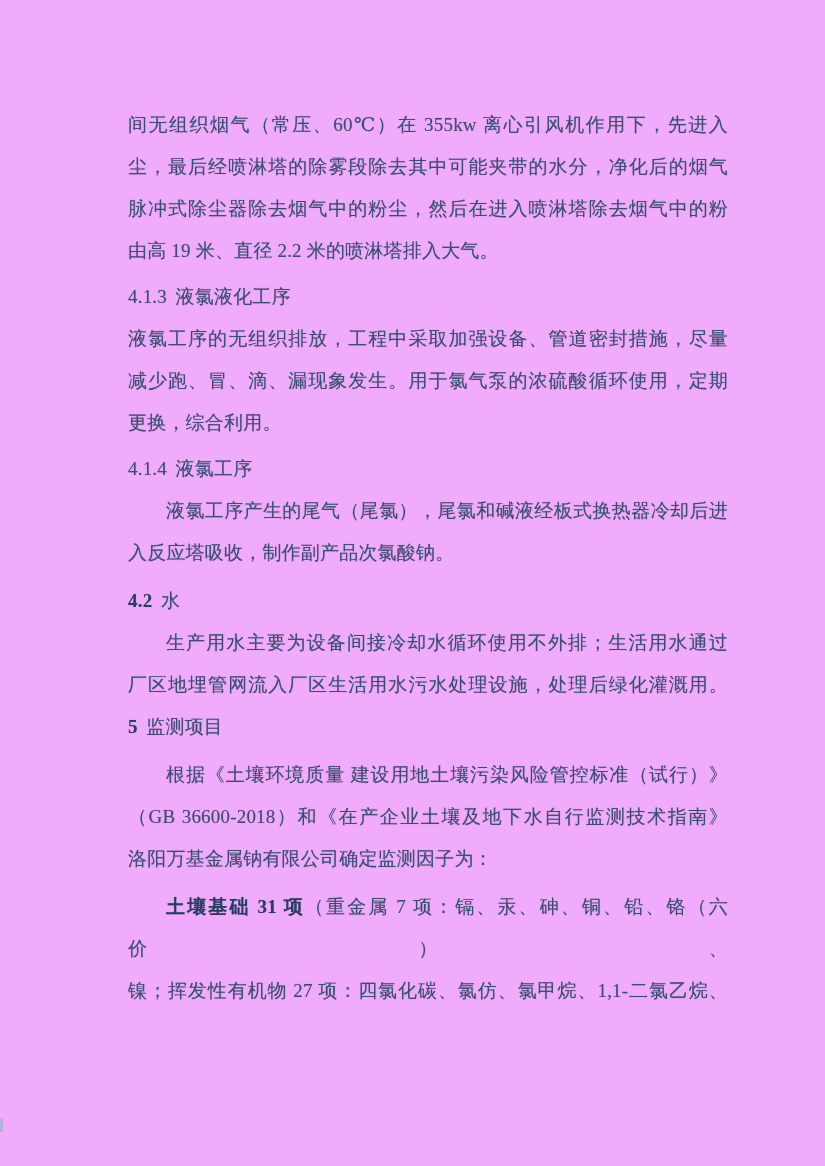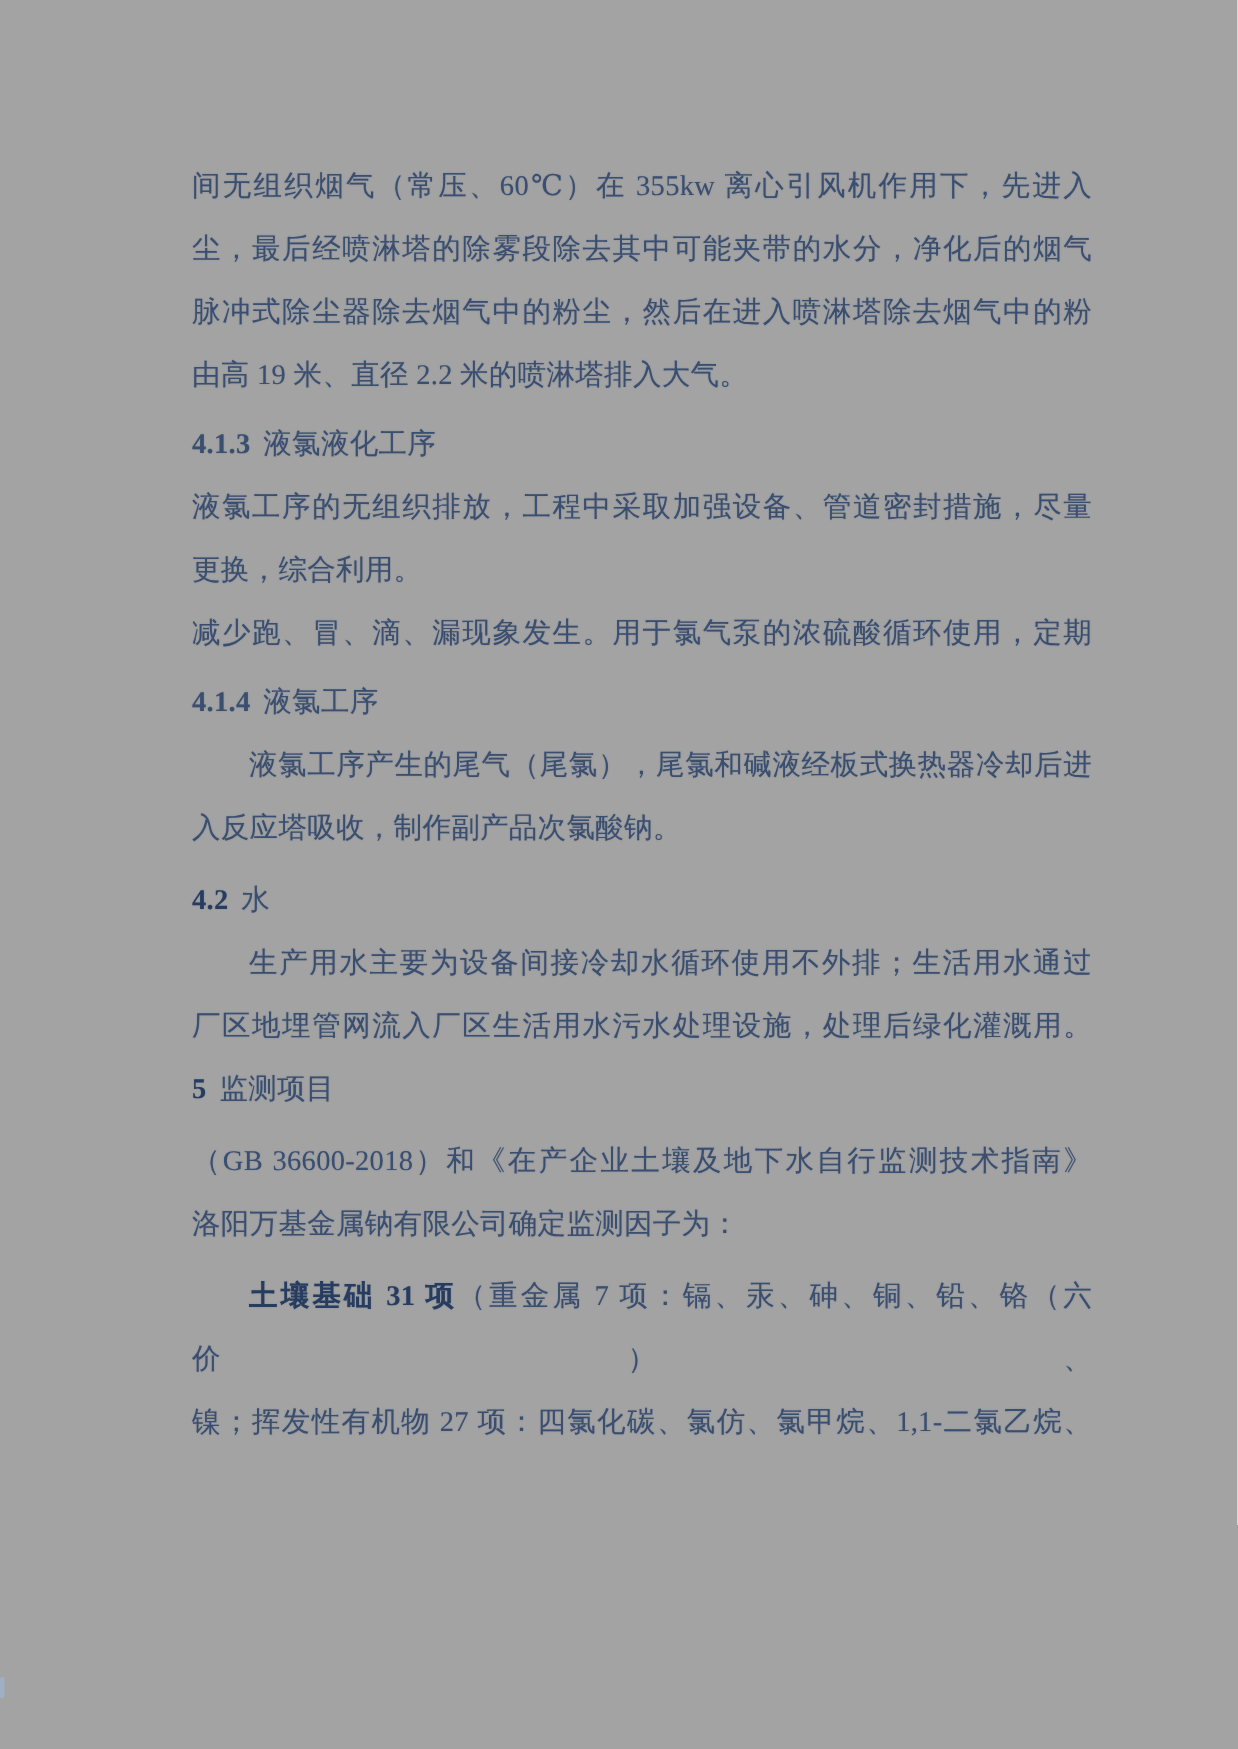--- a/index.html
+++ b/index.html
@@ -5,42 +5,42 @@
   :root { --ink: #3a4e70; --ink-bold: #263c60; }
   * { margin: 0; padding: 0; box-sizing: border-box; }
   html, body { background: #ffffff; }
   body {
     width: 825px; height: 1166px;
     position: relative; overflow: hidden;
     font-family: "Liberation Serif", "DejaVu Serif", serif;
   }
   .page {
     position: absolute; inset: 0;
-    background: #a3a3a3;
+    background: #f0abfc;
     padding: 104px 97px 0 128px;
   }
   .col { width: 600px; }
   .line {
     font-size: 19px;
     line-height: 42px;
     color: var(--ink);
     text-shadow: 0 0 1px rgba(58, 78, 112, 0.38);
     letter-spacing: 0.2px;
     white-space: nowrap;
   }
   
   .fill {
     white-space: normal;
     text-align: justify;
     text-align-last: justify;
     text-justify: inter-character;
   }
   .ind { text-indent: 2em; }
   .heading { white-space: nowrap; text-align: left; }
-  .heading .num { margin-right: 0.45em; font-weight: bold; }
+  .heading .num { margin-right: 0.45em; }
   .bnum { font-weight: bold; color: var(--ink-bold); }
   .b { font-weight: bold; color: var(--ink-bold); }
   .mt4 { margin-top: 4px; }
   .mt6 { margin-top: 6px; }
   .mb6 { margin-bottom: 6px; }
   .artifact {
     position: absolute; left: 0; top: 1118px;
     width: 3px; height: 14px;
     background: #9fb3cf; opacity: 0.75;
     border-radius: 1px;
@@ -55,41 +55,42 @@
     <div class="line fill"><span>间无组织烟气（常压、60℃）在 355kw 离心引风机作用下，先进入</span></div>
     <div class="line fill"><span>尘，最后经喷淋塔的除雾段除去其中可能夹带的水分，净化后的烟气</span></div>
     <div class="line fill"><span>脉冲式除尘器除去烟气中的粉尘，然后在进入喷淋塔除去烟气中的粉</span></div>
     <div class="line"><span>由高 19 米、直径 2.2 米的喷淋塔排入大气。</span></div>
 
     <div class="line heading mt4">
       <span class="num">4.1.3</span><span>液氯液化工序</span>
     </div>
 
     <div class="line fill"><span>液氯工序的无组织排放，工程中采取加强设备、管道密封措施，尽量</span></div>
+    <div class="line fill"><span>减少跑、冒、滴、漏现象发生。用于氯气泵的浓硫酸循环使用，定期</span></div>
     <div class="line"><span>更换，综合利用。</span></div>
-    <div class="line fill"><span>减少跑、冒、滴、漏现象发生。用于氯气泵的浓硫酸循环使用，定期</span></div>
 
     <div class="line heading mt4">
       <span class="num">4.1.4</span><span>液氯工序</span>
     </div>
 
     <div class="line fill ind"><span>液氯工序产生的尾气（尾氯），尾氯和碱液经板式换热器冷却后进</span></div>
     <div class="line"><span>入反应塔吸收，制作副产品次氯酸钠。</span></div>
 
     <div class="line heading mt6">
       <span class="num bnum">4.2</span><span>水</span>
     </div>
 
     <div class="line fill ind"><span>生产用水主要为设备间接冷却水循环使用不外排；生活用水通过</span></div>
     <div class="line fill"><span>厂区地埋管网流入厂区生活用水污水处理设施，处理后绿化灌溉用。</span></div>
 
     <div class="line heading mb6">
       <span class="num bnum">5</span><span>监测项目</span>
     </div>
 
+    <div class="line fill ind"><span>根据《土壤环境质量 建设用地土壤污染风险管控标准（试行）》</span></div>
     <div class="line fill"><span>（GB 36600-2018）和《在产企业土壤及地下水自行监测技术指南》</span></div>
     <div class="line"><span>洛阳万基金属钠有限公司确定监测因子为：</span></div>
 
     <div class="line fill ind mt6"><span class="b">土壤基础 31 项</span><span>（重金属 7 项：镉、汞、砷、铜、铅、铬（六价）、</span></div>
     <div class="line fill"><span>镍；挥发性有机物 27 项：四氯化碳、氯仿、氯甲烷、1,1-二氯乙烷、</span></div>
 
   </div>
   <div class="artifact"></div>
 </div>
 

